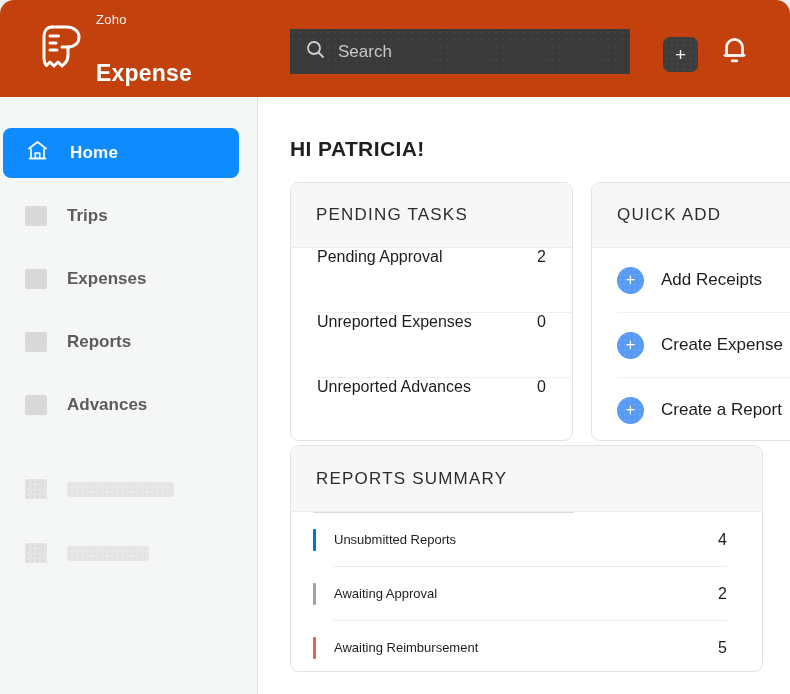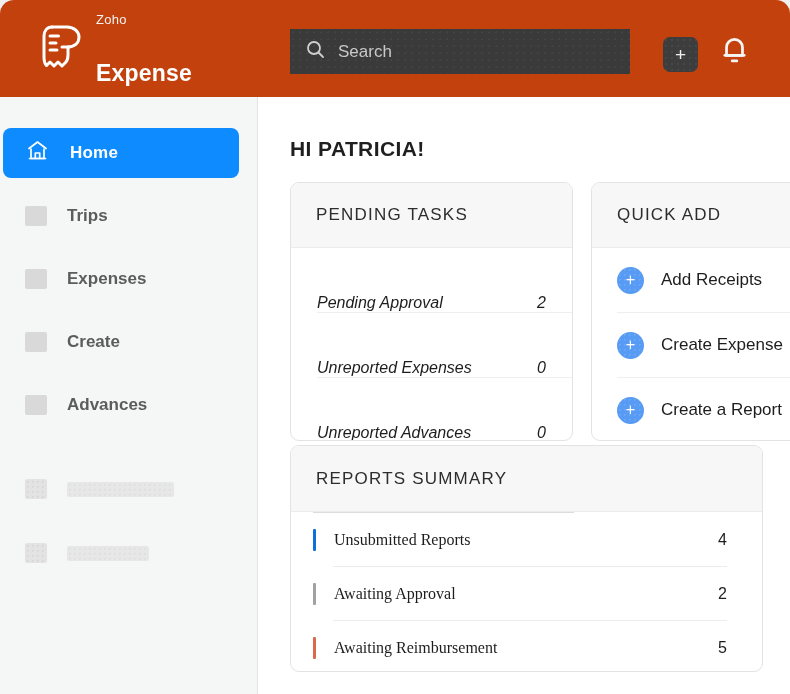--- a/index.html
+++ b/index.html
@@ -38,38 +38,38 @@
 
   .main { flex:1; background:#fff; padding:40px 0 0 32px; overflow:hidden; position:relative; }
   .greeting { font-size:21px; font-weight:700; color:#1f1f1f; letter-spacing:.4px; margin-bottom:21px; }
 
   
   .cards-row { display:flex; gap:18px; }
   .card { background:#fff; border:1px solid #e3e3e3; border-radius:9px; overflow:hidden; }
   .card-header { height:65px; background:#f7f7f7; border-bottom:1px solid #ececec; display:flex; align-items:center;
                  padding:0 25px; font-size:17px; letter-spacing:1.2px; color:#2d2d2d; font-weight:500; }
   .card-pending { width:283px; height:259px; flex-shrink:0; }
-  .pt-row { height:64px; display:flex; align-items:flex-end; justify-content:space-between; margin-left:26px; padding-right:26px; cursor:pointer;font-style:italic; }
+  .pt-row { height:64px; display:flex; align-items:flex-start; justify-content:space-between; margin-left:26px; padding-right:26px; cursor:pointer; }
   .pt-divider { height:1px; background:#efefef; margin-left:26px; }
   .pt-label { font-size:16px; color:#1d1d1d; }
   .pt-value { font-size:16px; color:#1d1d1d; }
 
   .card-quickadd { width:240px; height:259px; flex-shrink:0; }
   .qa-row { height:64px; display:flex; align-items:center; gap:17px; margin-left:25px; cursor:pointer; }
   .qa-divider { height:1px; background:#efefef; margin-left:25px; }
   .qa-circle { width:27px; height:27px; border-radius:50%; color:#fff; font-size:16px; display:flex; align-items:center; justify-content:center; flex-shrink:0;
                background-image:radial-gradient(rgba(255,255,255,0.12) 1px, transparent 1px); background-size:5px 5px; }
   .qa-label { font-size:17px; color:#1d1d1d; }
 
   .card-reports { width:473px; height:227px; margin-top:4px; }
   .card-reports .card-header { height:66px; }
   .rs-partial-line { height:1px; width:261px; margin-left:22px; background:#dcdcdc; }
   .rs-row { height:53px; display:flex; align-items:center; margin:0 35px 0 22px; cursor:pointer; }
   .rs-bar { width:3px; height:22px; border-radius:1px; margin-right:18px; flex-shrink:0; }
-  .rs-label { flex:1; font-size:16px; color:#1d1d1d;font-family:Liberation Serif, serif; }
+  .rs-label { flex:1; font-size:13px; color:#1d1d1d; }
   .rs-value { font-size:16px; color:#1d1d1d; }
   .rs-divider { height:1px; background:#ececec; margin-left:42px; margin-right:35px; }
 </style>
 </head>
 <body>
 
 <div class="app">
 
   <header class="topbar">
     <div class="logo">
@@ -127,21 +127,21 @@
         <span class="nav-label">Trips</span>
       </div>
 
       <div class="nav-item">
         <span class="ph-icon"></span>
         <span class="nav-label">Expenses</span>
       </div>
 
       <div class="nav-item">
         <span class="ph-icon"></span>
-        <span class="nav-label">Create</span>
+        <span class="nav-label">Reports</span>
       </div>
 
       <div class="nav-item">
         <span class="ph-icon"></span>
         <span class="nav-label">Advances</span>
       </div>
 
       <div class="nav-item skeleton">
         <span class="ph-icon"></span>
         <span class="sk-bar long"></span>

